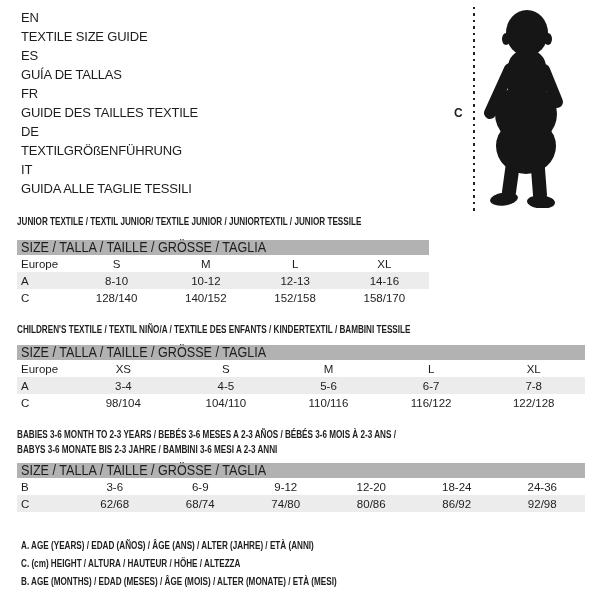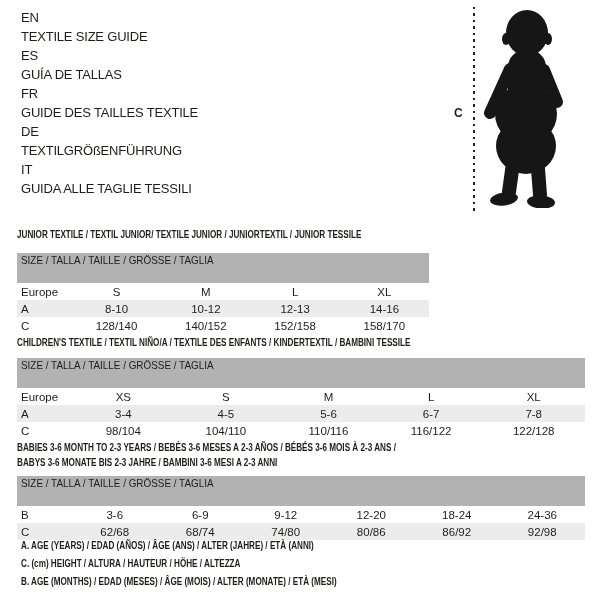--- a/index.html
+++ b/index.html
@@ -22,24 +22,24 @@
   
   .silhouette { position:absolute; left:481px; top:6px; }
   .dotline {
     position:absolute; left:473px; top:7px; width:2px; height:205px;
     background-image:repeating-linear-gradient(to bottom, #222222 0px, #222222 2.5px, transparent 2.5px, transparent 6.5px);
   }
   .c-label { position:absolute; left:454px; top:106px; font-size:12px; font-weight:bold; }
 
   
   .size-table { position:absolute; left:17px; }
-  .t-title { font-size:11px; font-weight:bold; line-height:14px;margin-top:13px; }
+  .t-title { font-size:11px; font-weight:bold; line-height:14px; }
   .t-title-2l { line-height:14.5px; }
   .bar {
-    height:30px; line-height:15px; font-size:11px;
+    height:15px; line-height:15px; font-size:14px;
     padding-left:4px; overflow:visible;
   }
   .grid-row { display:grid; height:17px; align-items:center; font-size:11.5px; }
   .cols4 { grid-template-columns:55px repeat(4,1fr); }
   .cols5 { grid-template-columns:55px repeat(5,1fr); }
   .cols6 { grid-template-columns:55px repeat(6,1fr); }
   .row-label { padding-left:4px; }
   .cell { text-align:center; }
 
   

